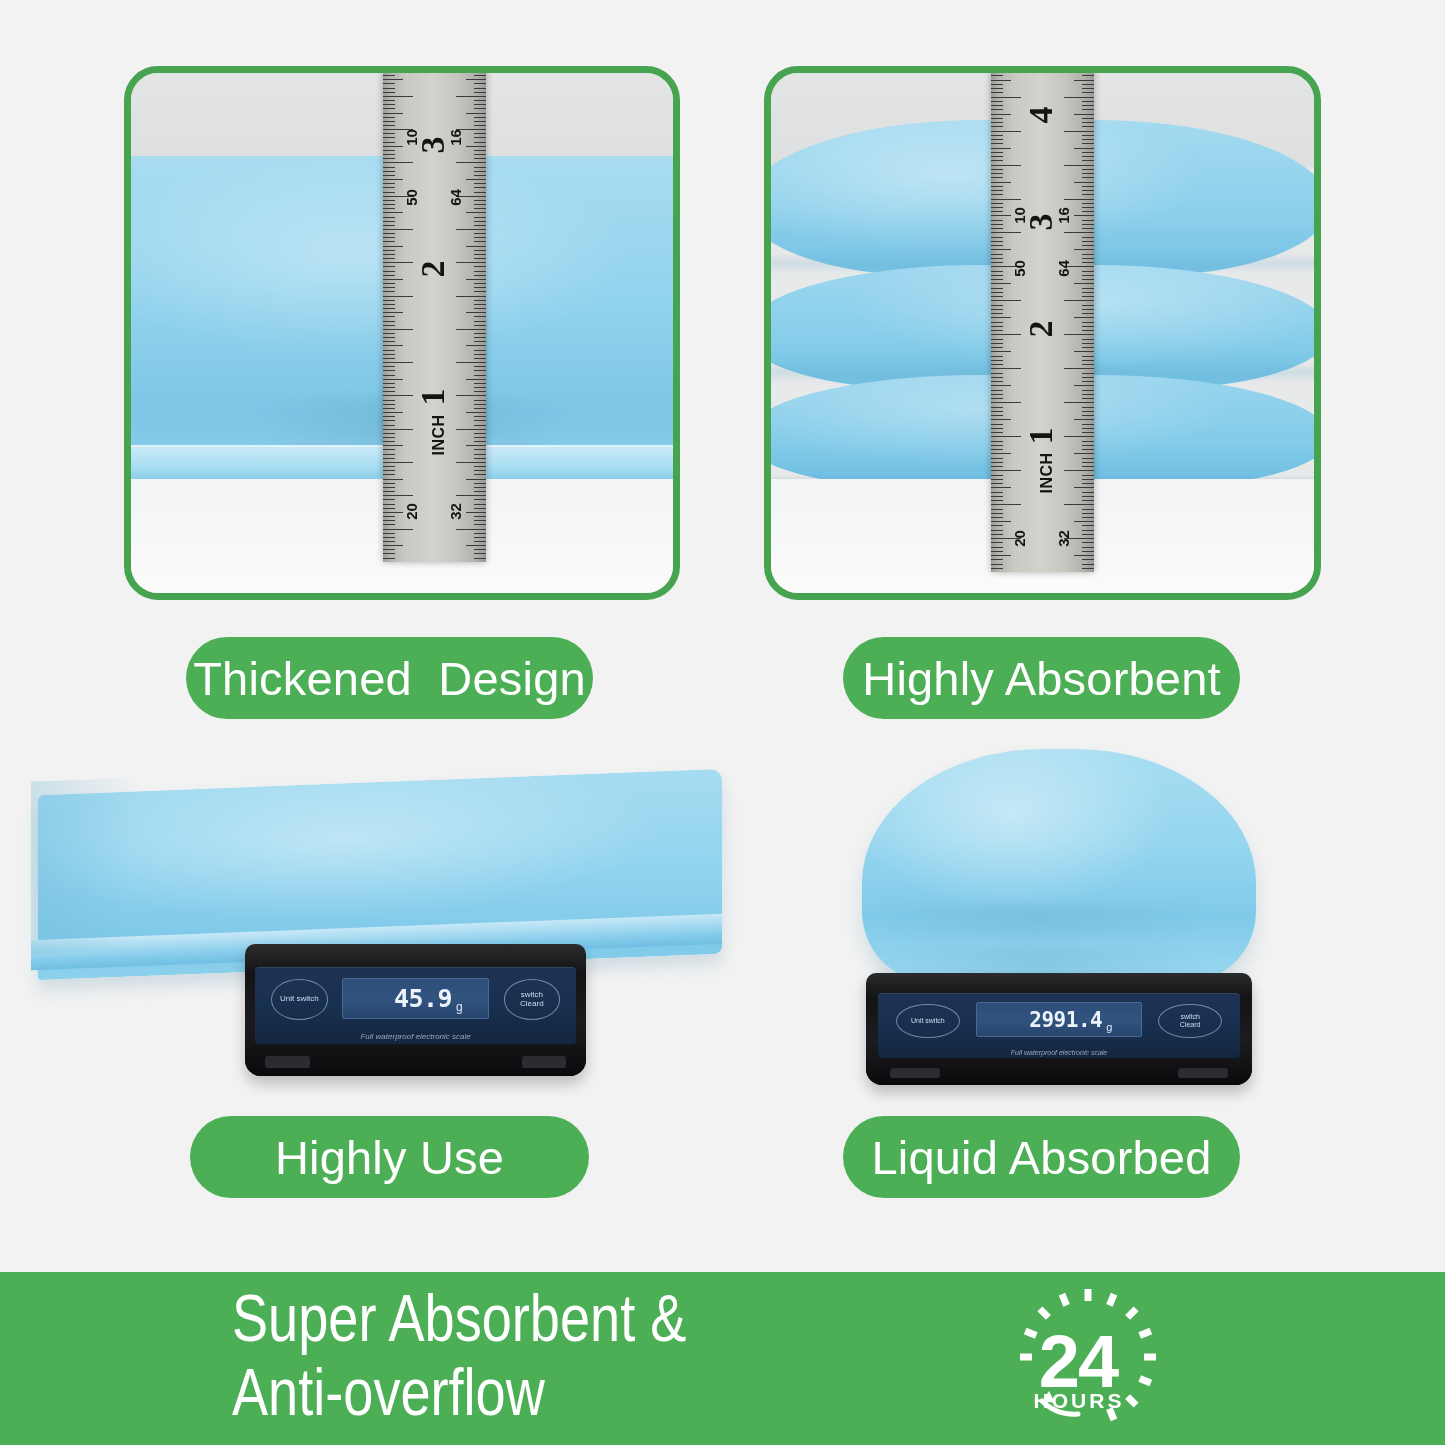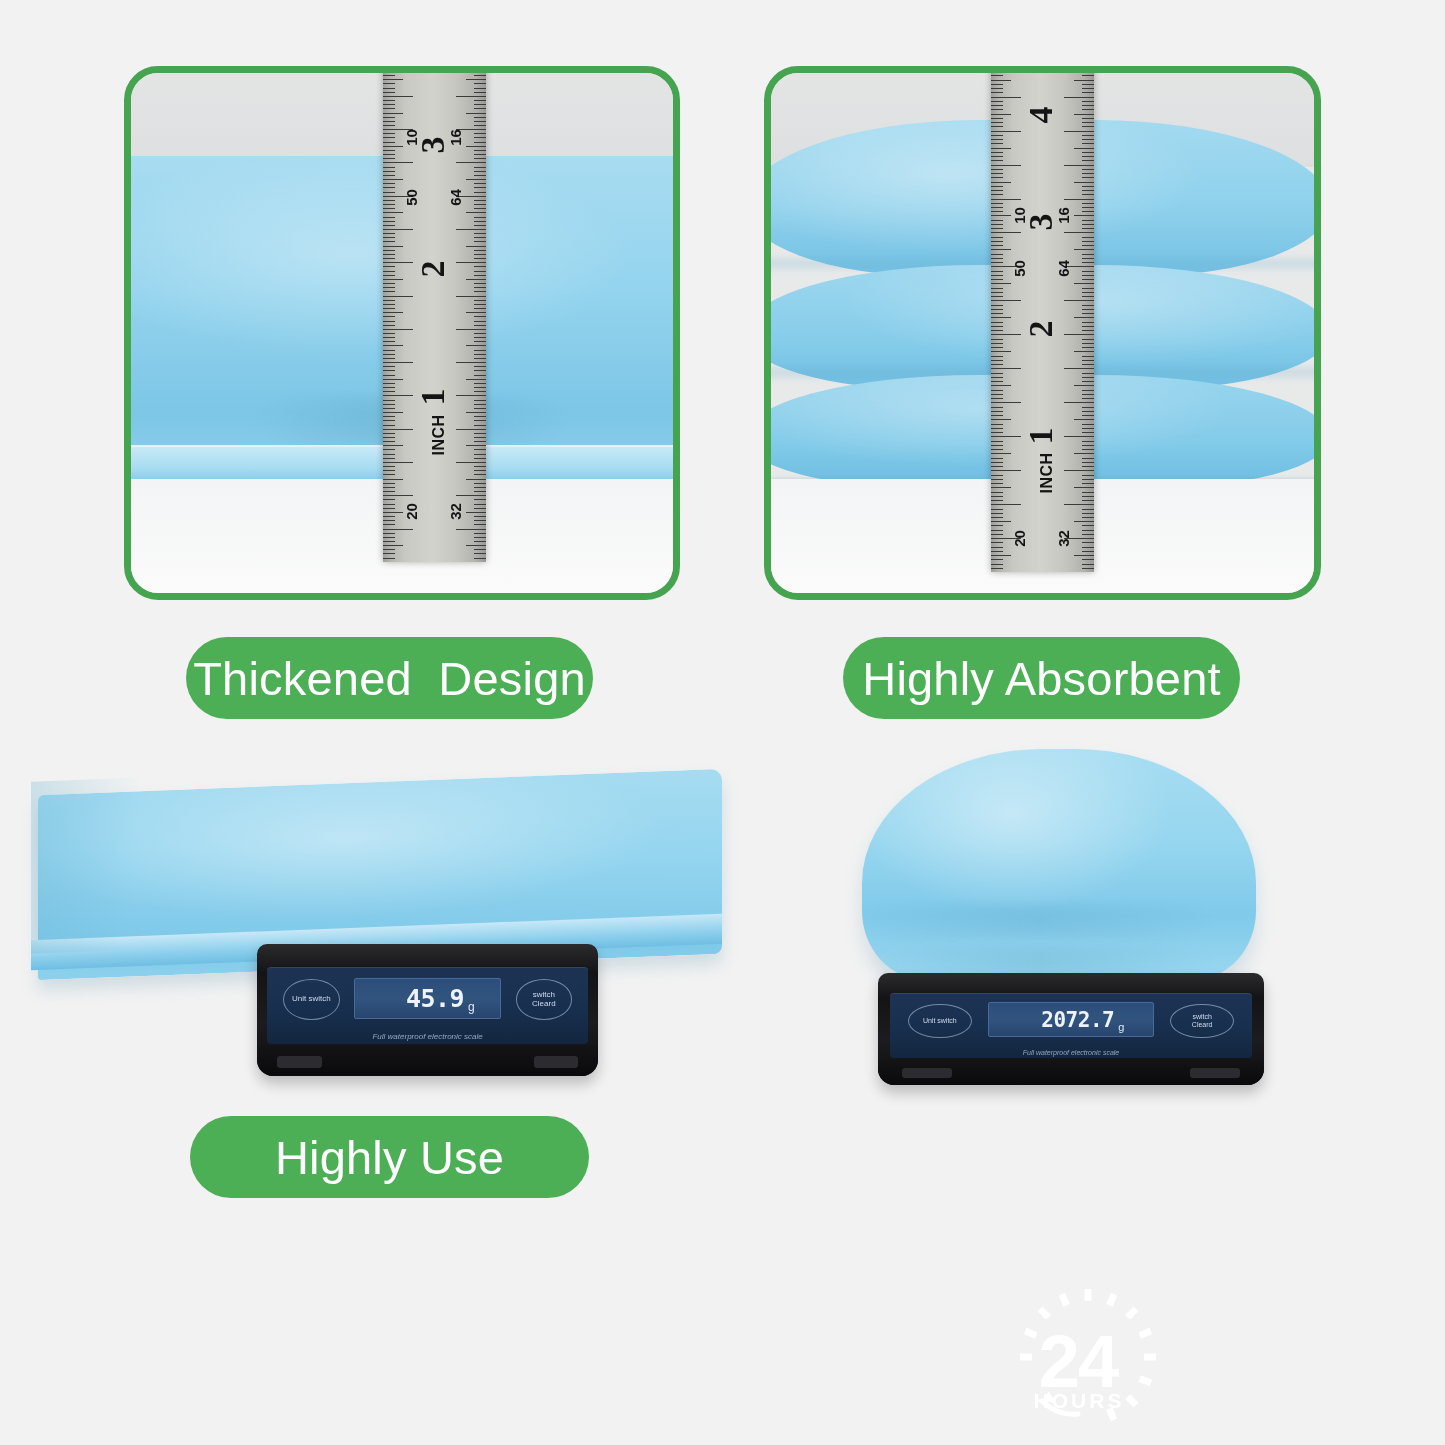--- a/index.html
+++ b/index.html
@@ -257,21 +257,20 @@
     filter: blur(3px);
   }
 
   
   .scale {
     position: absolute;
     background: linear-gradient(180deg, #2b2b2e 0%, #141416 22%, #1c1c20 60%, #0c0c0e 100%);
     border-radius: 10px 10px 16px 16px;
     box-shadow: 0 8px 14px rgba(0,0,0,0.22);
     overflow: hidden;
-    margin-left: 12px;
   }
   .scale-panel {
     position: absolute;
     left: 3%; right: 3%;
     top: 18%;
     height: 58%;
     background: linear-gradient(180deg, #1e3354 0%, #18304f 50%, #13263f 100%);
     border-radius: 4px;
     box-shadow: inset 0 1px 0 rgba(255,255,255,0.09);
   }
@@ -954,39 +953,46 @@
     <div class="puff-bundle"></div>
     <div class="puff-bundle-fold" style="top:46%;"></div>
     <div class="puff-bundle-fold" style="top:58%;"></div>
 
     <div class="scale" style="left:5%;top:66%;width:90%;height:32%;">
       <div class="scale-panel">
         <div class="scale-btn bl">
           <span style="font-size:7px;">Unit switch</span>
         </div>
         <div class="scale-lcd">
-          <span class="lcd-value" style="font-size:21px;">2072.7</span>
+          <span class="lcd-value" style="font-size:21px;">2991.4</span>
           <span class="lcd-unit" style="font-size:11px;margin-bottom:3px;">g</span>
         </div>
         <div class="scale-btn br">
           <span style="font-size:7px;">switch</span>
           <span style="font-size:7px;">Cleard</span>
         </div>
         <div class="scale-brand" style="font-size:7px;">Full waterproof electronic scale</div>
       </div>
       <div class="scale-base"></div>
       <div class="scale-foot" style="left:6%;"></div>
       <div class="scale-foot" style="right:6%;"></div>
     </div>
   </div>
 
   <div class="pill" id="pill-before">
     <span>Highly Use</span>
   </div>
-
+  <div class="pill" id="pill-liquid">
+    <span>Liquid Absorbed</span>
+  </div>
+
+  <div id="banner">
+    <div id="banner-headline">Super Absorbent &amp;
+Anti-overflow</div>
+  </div>
 
   <div id="clock-icon-wrap">
     <svg viewBox="0 0 180 150" width="180" height="150" aria-hidden="true">
 
       <g id="clock-ticks" stroke="#ffffff" stroke-width="7" stroke-linecap="butt">
           <line x1="88.0" y1="18.0" x2="88.0" y2="6.0"></line>
           <line x1="109.4" y1="22.3" x2="114.0" y2="11.2"></line>
           <line x1="127.6" y1="34.4" x2="136.1" y2="25.9"></line>
           <line x1="139.7" y1="52.6" x2="150.8" y2="48.0"></line>
           <line x1="144.0" y1="74.0" x2="156.0" y2="74.0"></line>

